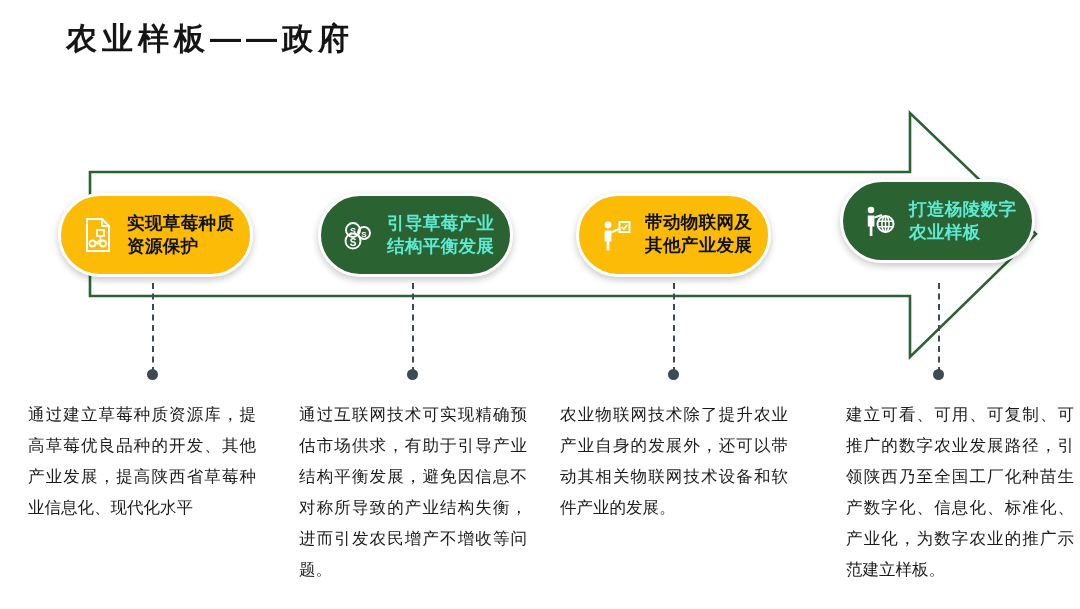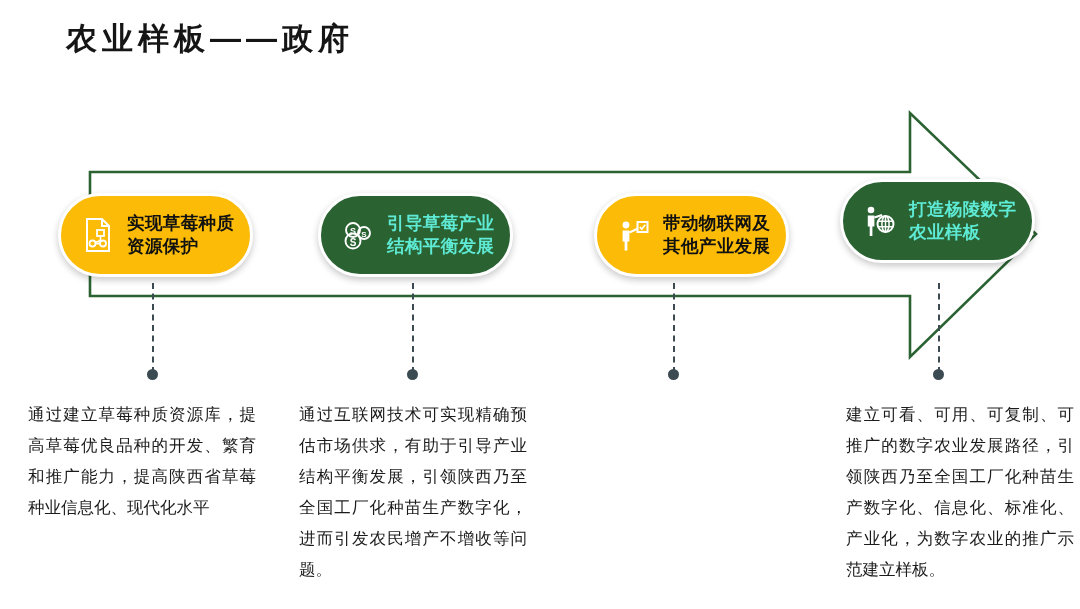--- a/index.html
+++ b/index.html
@@ -76,21 +76,21 @@
     line-height: 1.32;
     letter-spacing: 0.4px;
     white-space: pre-line;
   }
   .pill.amber .pill-label { color: #111111; }
   .pill.green .pill-label { color: #5eead4; }
 
   
   #pill-1 { left: 58px;  top: 193px; width: 195px; }
   #pill-2 { left: 318px; top: 193px; width: 195px; }
-  #pill-3 { left: 594px; top: 193px; width: 195px; }
+  #pill-3 { left: 576px; top: 193px; width: 195px; font-family: Liberation Mono, monospace; }
   #pill-4 { left: 840px; top: 179px; width: 195px; }
 
   
   .connector {
     position: absolute;
     width: 0;
     border-left: 2px dashed #3C4A52;
     top: 283px;
     height: 90px;
   }
@@ -196,17 +196,18 @@
         <path d="M11.4 13.5 L19 11" stroke="#ffffff" stroke-width="2" fill="none"></path>
         <circle cx="22.5" cy="20" r="8" fill="none" stroke="#ffffff" stroke-width="2"></circle>
         <ellipse cx="22.5" cy="20" rx="3.6" ry="8" fill="none" stroke="#ffffff" stroke-width="1.5"></ellipse>
         <path d="M14.8 17.3 H30.2 M14.8 22.7 H30.2 M22.5 12 V28" stroke="#ffffff" stroke-width="1.5"></path>
       </svg>
     </span>
     <span class="pill-label">打造杨陵数字
 农业样板</span>
   </div>
 
-  <div class="desc" id="desc-1">通过建立草莓种质资源库，提高草莓优良品种的开发、繁育和推广能力，提高陕西省草莓种业信息化、现代化水平</div>
-  <div class="desc" id="desc-2">通过互联网技术可实现精确预估市场供求，有助于引导产业结构平衡发展，引领陕西乃至全国工厂化种苗生产数字化，进而引发农民增产不增收等问题。</div>
+  <div class="desc" id="desc-1">通过建立草莓种质资源库，提高草莓优良品种的开发、其他产业发展，提高陕西省草莓种业信息化、现代化水平</div>
+  <div class="desc" id="desc-2">通过互联网技术可实现精确预估市场供求，有助于引导产业结构平衡发展，避免因信息不对称所导致的产业结构失衡，进而引发农民增产不增收等问题。</div>
+  <div class="desc" id="desc-3">农业物联网技术除了提升农业产业自身的发展外，还可以带动其相关物联网技术设备和软件产业的发展。</div>
   <div class="desc" id="desc-4">建立可看、可用、可复制、可推广的数字农业发展路径，引领陕西乃至全国工厂化种苗生产数字化、信息化、标准化、产业化，为数字农业的推广示范建立样板。</div>
 
 </div>
 
 </body></html>

